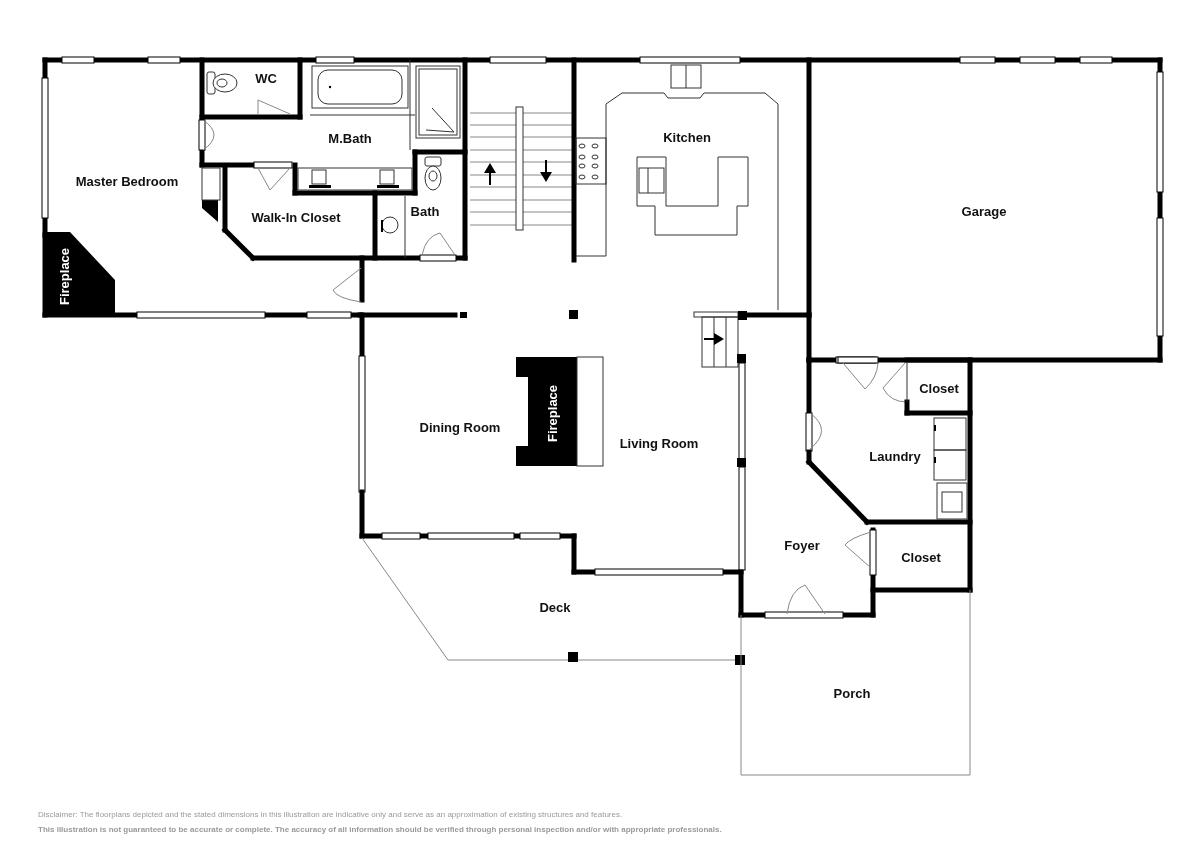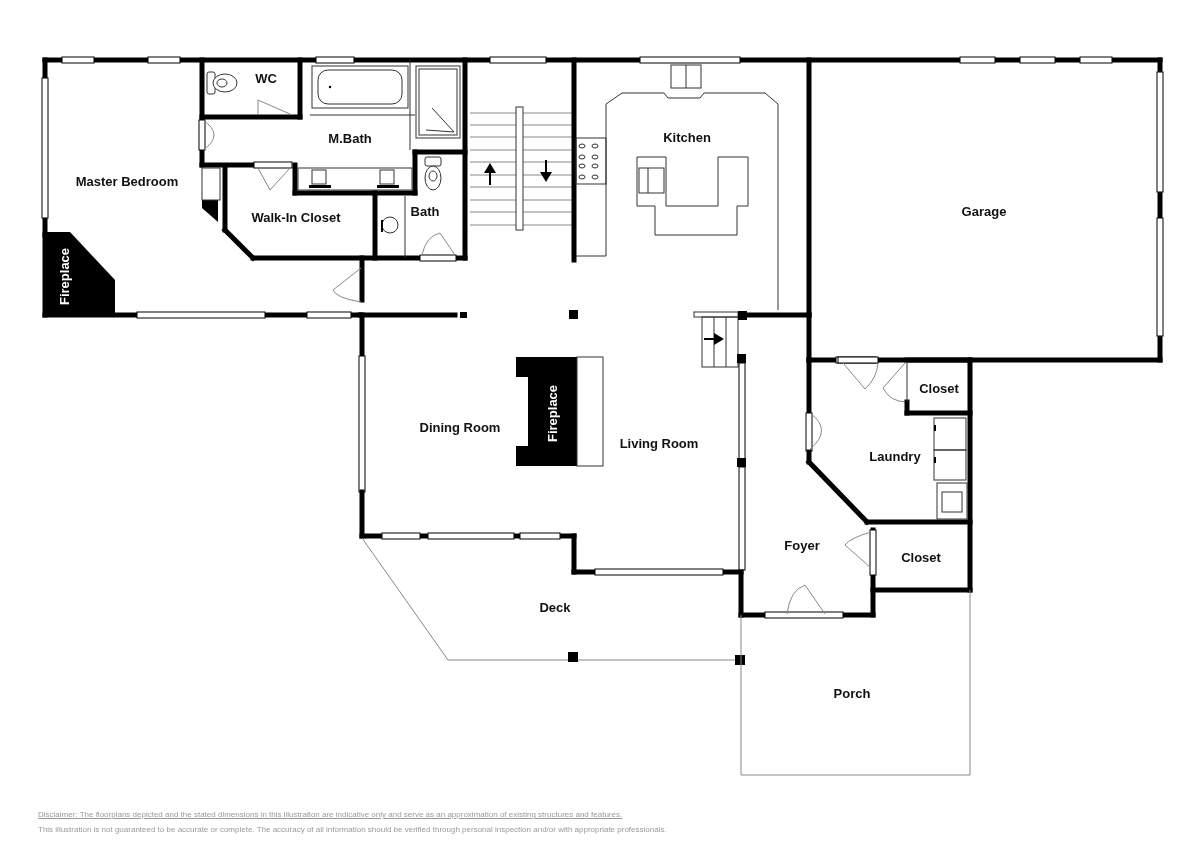--- a/index.html
+++ b/index.html
@@ -277,14 +277,14 @@
     <text class="label" x="659" y="448" text-anchor="middle">Living Room</text>
     <text class="label" x="895" y="461" text-anchor="middle">Laundry</text>
     <text class="label" x="939" y="393" text-anchor="middle">Closet</text>
     <text class="label" x="921" y="562" text-anchor="middle">Closet</text>
     <text class="label" x="802" y="550" text-anchor="middle">Foyer</text>
     <text class="label" x="555" y="612" text-anchor="middle">Deck</text>
     <text class="label" x="852" y="698" text-anchor="middle">Porch</text>
   </g>
 </svg>
 
-<div class="disclaimer" style="top:810px;text-decoration:underline;">Disclaimer: The floorplans depicted and the stated dimensions in this illustration are indicative only and serve as an approximation of existing structures and features.</div>
-<div class="disclaimer" style="top:825px;">This illustration is not guaranteed to be accurate or complete. The accuracy of all information should be verified through personal inspection and/or with appropriate professionals.</div>
+<div class="disclaimer" style="top:810px;">Disclaimer: The floorplans depicted and the stated dimensions in this illustration are indicative only and serve as an approximation of existing structures and features.</div>
+<div class="disclaimer" style="top:825px;font-weight:bold;">This illustration is not guaranteed to be accurate or complete. The accuracy of all information should be verified through personal inspection and/or with appropriate professionals.</div>
 
 </body></html>

